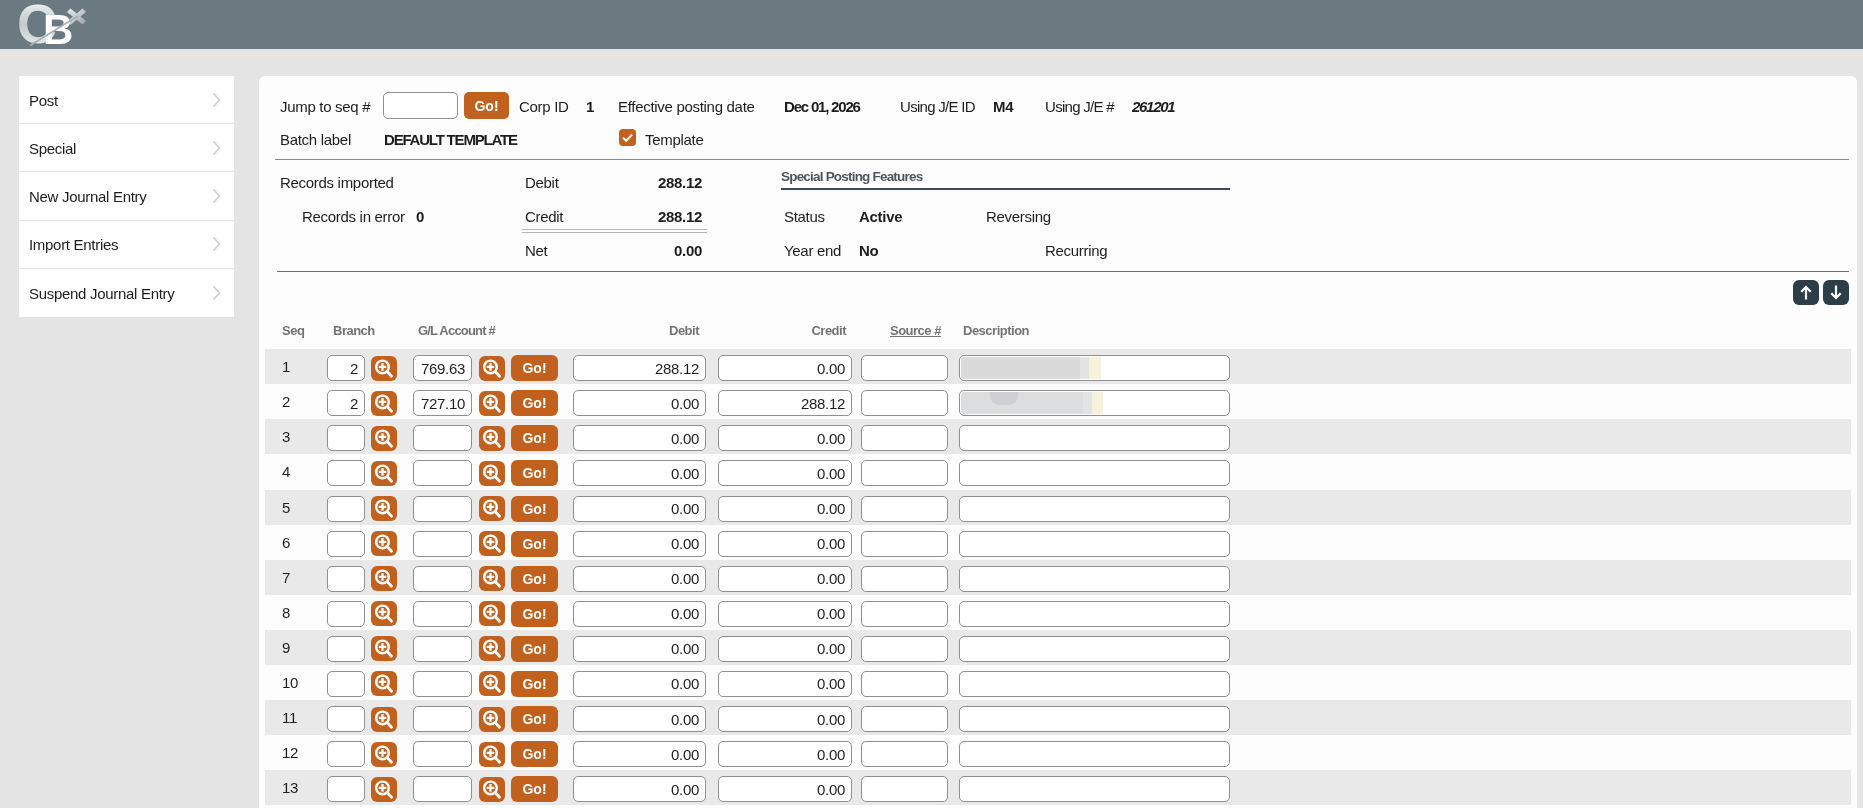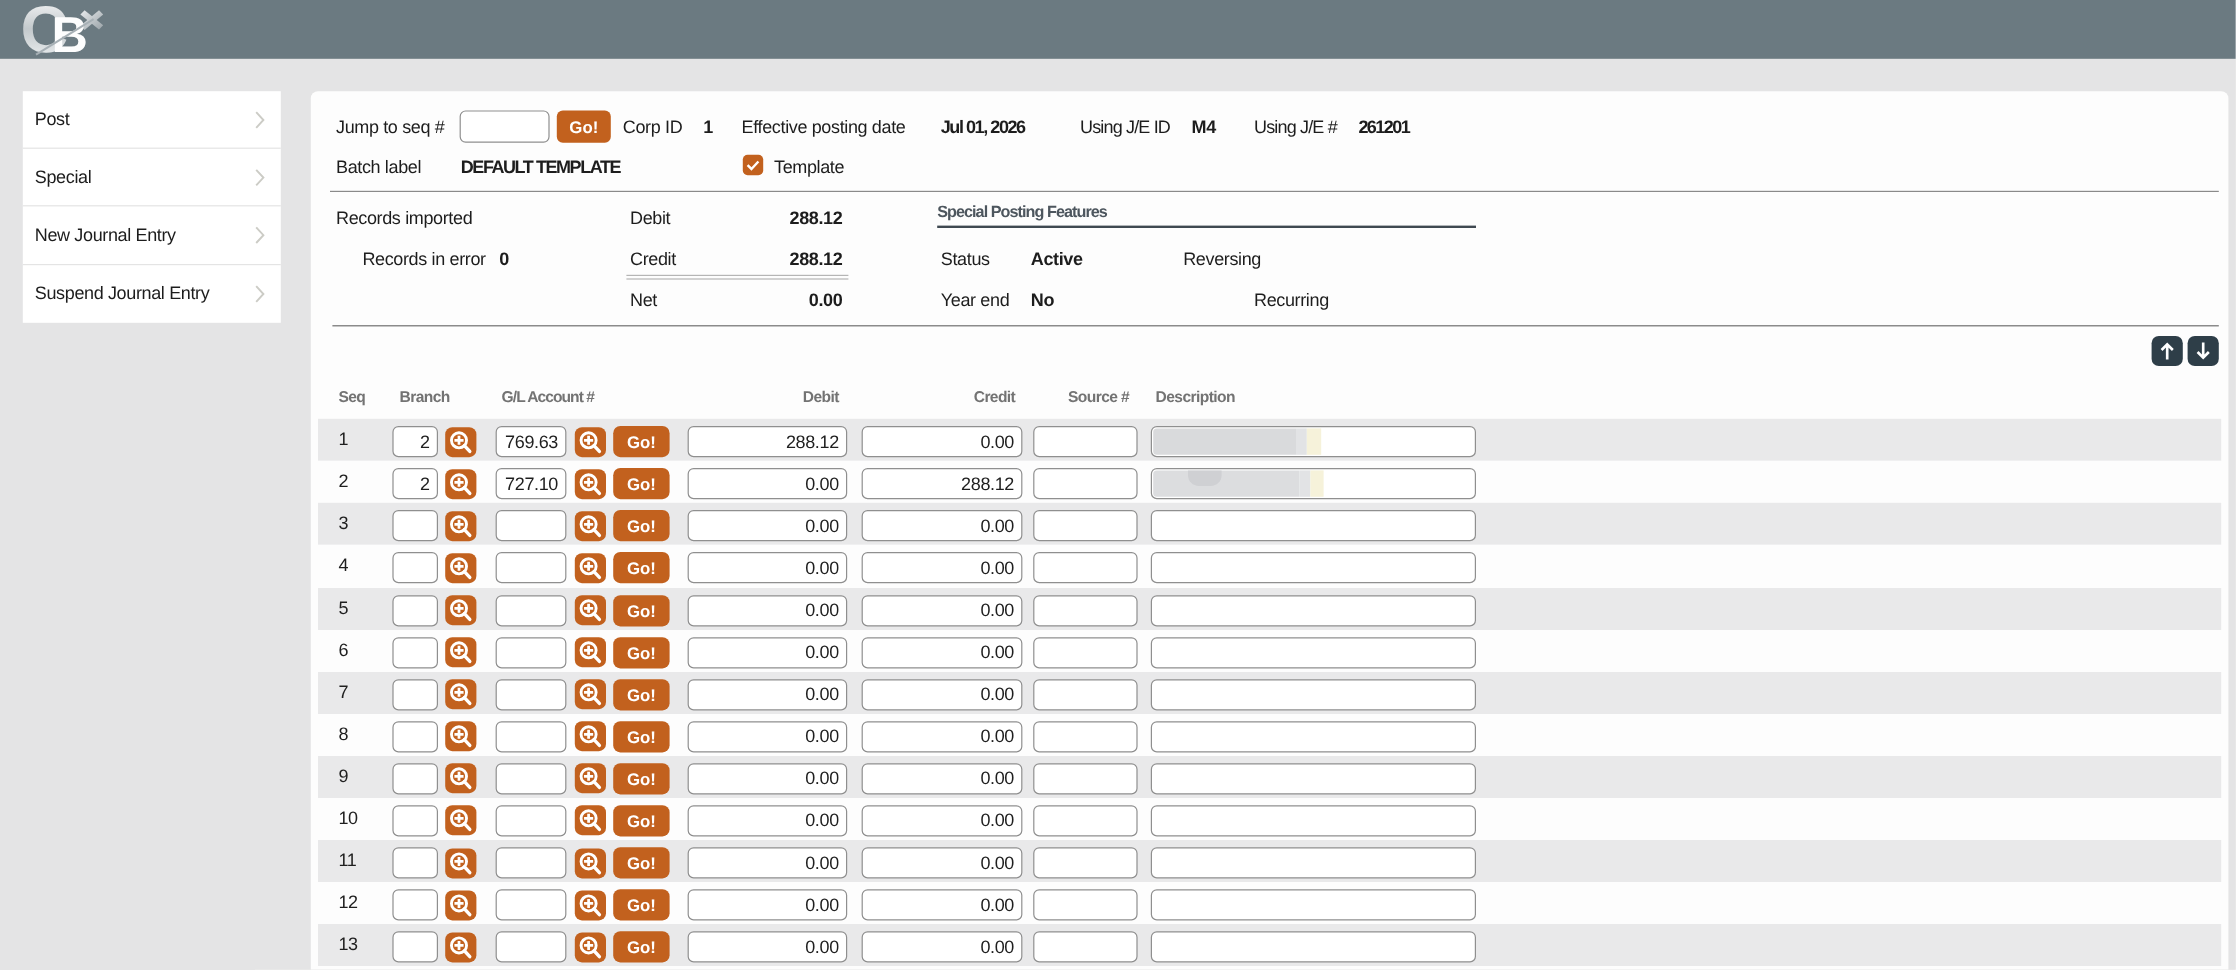--- a/index.html
+++ b/index.html
@@ -59,40 +59,46 @@
       <svg width="9" height="16" viewBox="0 0 9 16">
         <path d="M1.5 1.5 L7.5 8 L1.5 14.5" fill="none" stroke="#ccccc6" stroke-width="1.6"></path>
       </svg>
     </div>
 <div class="mi">
       <span>New Journal Entry</span>
       <svg width="9" height="16" viewBox="0 0 9 16">
         <path d="M1.5 1.5 L7.5 8 L1.5 14.5" fill="none" stroke="#ccccc6" stroke-width="1.6"></path>
       </svg>
     </div>
+<div class="mi">
+      <span>Import Entries</span>
+      <svg width="9" height="16" viewBox="0 0 9 16">
+        <path d="M1.5 1.5 L7.5 8 L1.5 14.5" fill="none" stroke="#ccccc6" stroke-width="1.6"></path>
+      </svg>
+    </div>
 <div class="mi" style="border-bottom:none;">
       <span>Suspend Journal Entry</span>
       <svg width="9" height="16" viewBox="0 0 9 16">
         <path d="M1.5 1.5 L7.5 8 L1.5 14.5" fill="none" stroke="#ccccc6" stroke-width="1.6"></path>
       </svg>
     </div>
   </div>
 <div class="panel"></div>
 
 <div class="lbl" style="left:280px;top:98px;">Jump to seq #</div>
 <input class="tin" style="left: 383px; top: 92px; width: 75px;" readonly="">
 <button class="obtn" style="left:464px;top:92px;width:45px;height:27px;">Go!</button>
 <div class="lbl" style="left:519px;top:98px;">Corp ID</div>
 <div class="lbl b" style="left:586px;top:98px;">1</div>
 <div class="lbl" style="left:618px;top:98px;">Effective posting date</div>
-<div class="lbl b" style="left:784px;top:98px;letter-spacing:-1.2px;">Jul 01, 2026</div>
+<div class="lbl b" style="left:784px;top:98px;letter-spacing:-1.2px;">Dec 01, 2026</div>
 <div class="lbl" style="left:900px;top:98px;letter-spacing:-0.7px;">Using J/E ID</div>
 <div class="lbl b" style="left:993px;top:98px;">M4</div>
 <div class="lbl" style="left:1045px;top:98px;letter-spacing:-0.7px;">Using J/E #</div>
-<div class="lbl b" style="left:1132px;top:98px;letter-spacing:-1.3px;">261201</div>
+<div class="lbl b" style="left:1132px;top:98px;letter-spacing:-1.3px;font-style:italic;">261201</div>
 <div class="lbl" style="left:280px;top:131px;">Batch label</div>
 <div class="lbl b" style="left:384px;top:131px;letter-spacing:-1.2px;">DEFAULT TEMPLATE</div>
 <div style="position:absolute;left:619px;top:129px;width:17px;height:17px;background:#c2611e;border-radius:4px;">
 <svg width="17" height="17" viewBox="0 0 17 17">
       <path d="M4 8.6 L7.2 11.8 L13 5.6" fill="none" stroke="#fff" stroke-width="2"></path>
     </svg></div>
 <div class="lbl" style="left:645px;top:131px;">Template</div>
 <div class="hline" style="left:275px;top:159px;width:1574px;"></div>
 
 <div class="lbl" style="left:280px;top:174px;">Records imported</div>
@@ -122,21 +128,21 @@
 <button class="sq" style="left:1823px;top:280px;">
 <svg width="26" height="25" viewBox="0 0 26 25">
       <path d="M13 5.5 L13 18 M8.3 13.3 L13 18 L17.7 13.3" fill="none" stroke="#fff" stroke-width="2.2"></path>
     </svg></button>
 
 <div class="thead" style="left:282px;top:323px;">Seq</div>
 <div class="thead" style="left:333px;top:323px;">Branch</div>
 <div class="thead" style="left:418px;top:323px;letter-spacing:-0.8px;">G/L Account #</div>
 <div class="thead" style="left:699px;top:323px;transform:translateX(-100%);">Debit</div>
 <div class="thead" style="left:846px;top:323px;transform:translateX(-100%);">Credit</div>
-<div class="thead" style="left:890px;top:323px;">Source #</div>
+<div class="thead" style="left:890px;top:323px;text-decoration:underline;">Source #</div>
 <div class="thead" style="left:963px;top:323px;">Description</div>
 
 <div style="position:absolute;left:265px;top:349.2px;width:1586px;height:35.08px;background:#e9e9ea;">
 <div class="seq">1</div>
 <input class="inp num" style="left: 62px; width: 38px;" value="2" readonly="">
 <button class="mag" style="left:106px;">
       <svg width="26" height="25" viewBox="0 0 26 25">
         <circle cx="11.5" cy="10.9" r="6.3" fill="none" stroke="#fff" stroke-width="2.4"></circle>
         <line x1="7.7" y1="10.9" x2="15.3" y2="10.9" stroke="#fff" stroke-width="2.3"></line>
         <line x1="11.5" y1="7.1" x2="11.5" y2="14.7" stroke="#fff" stroke-width="2.3"></line>

